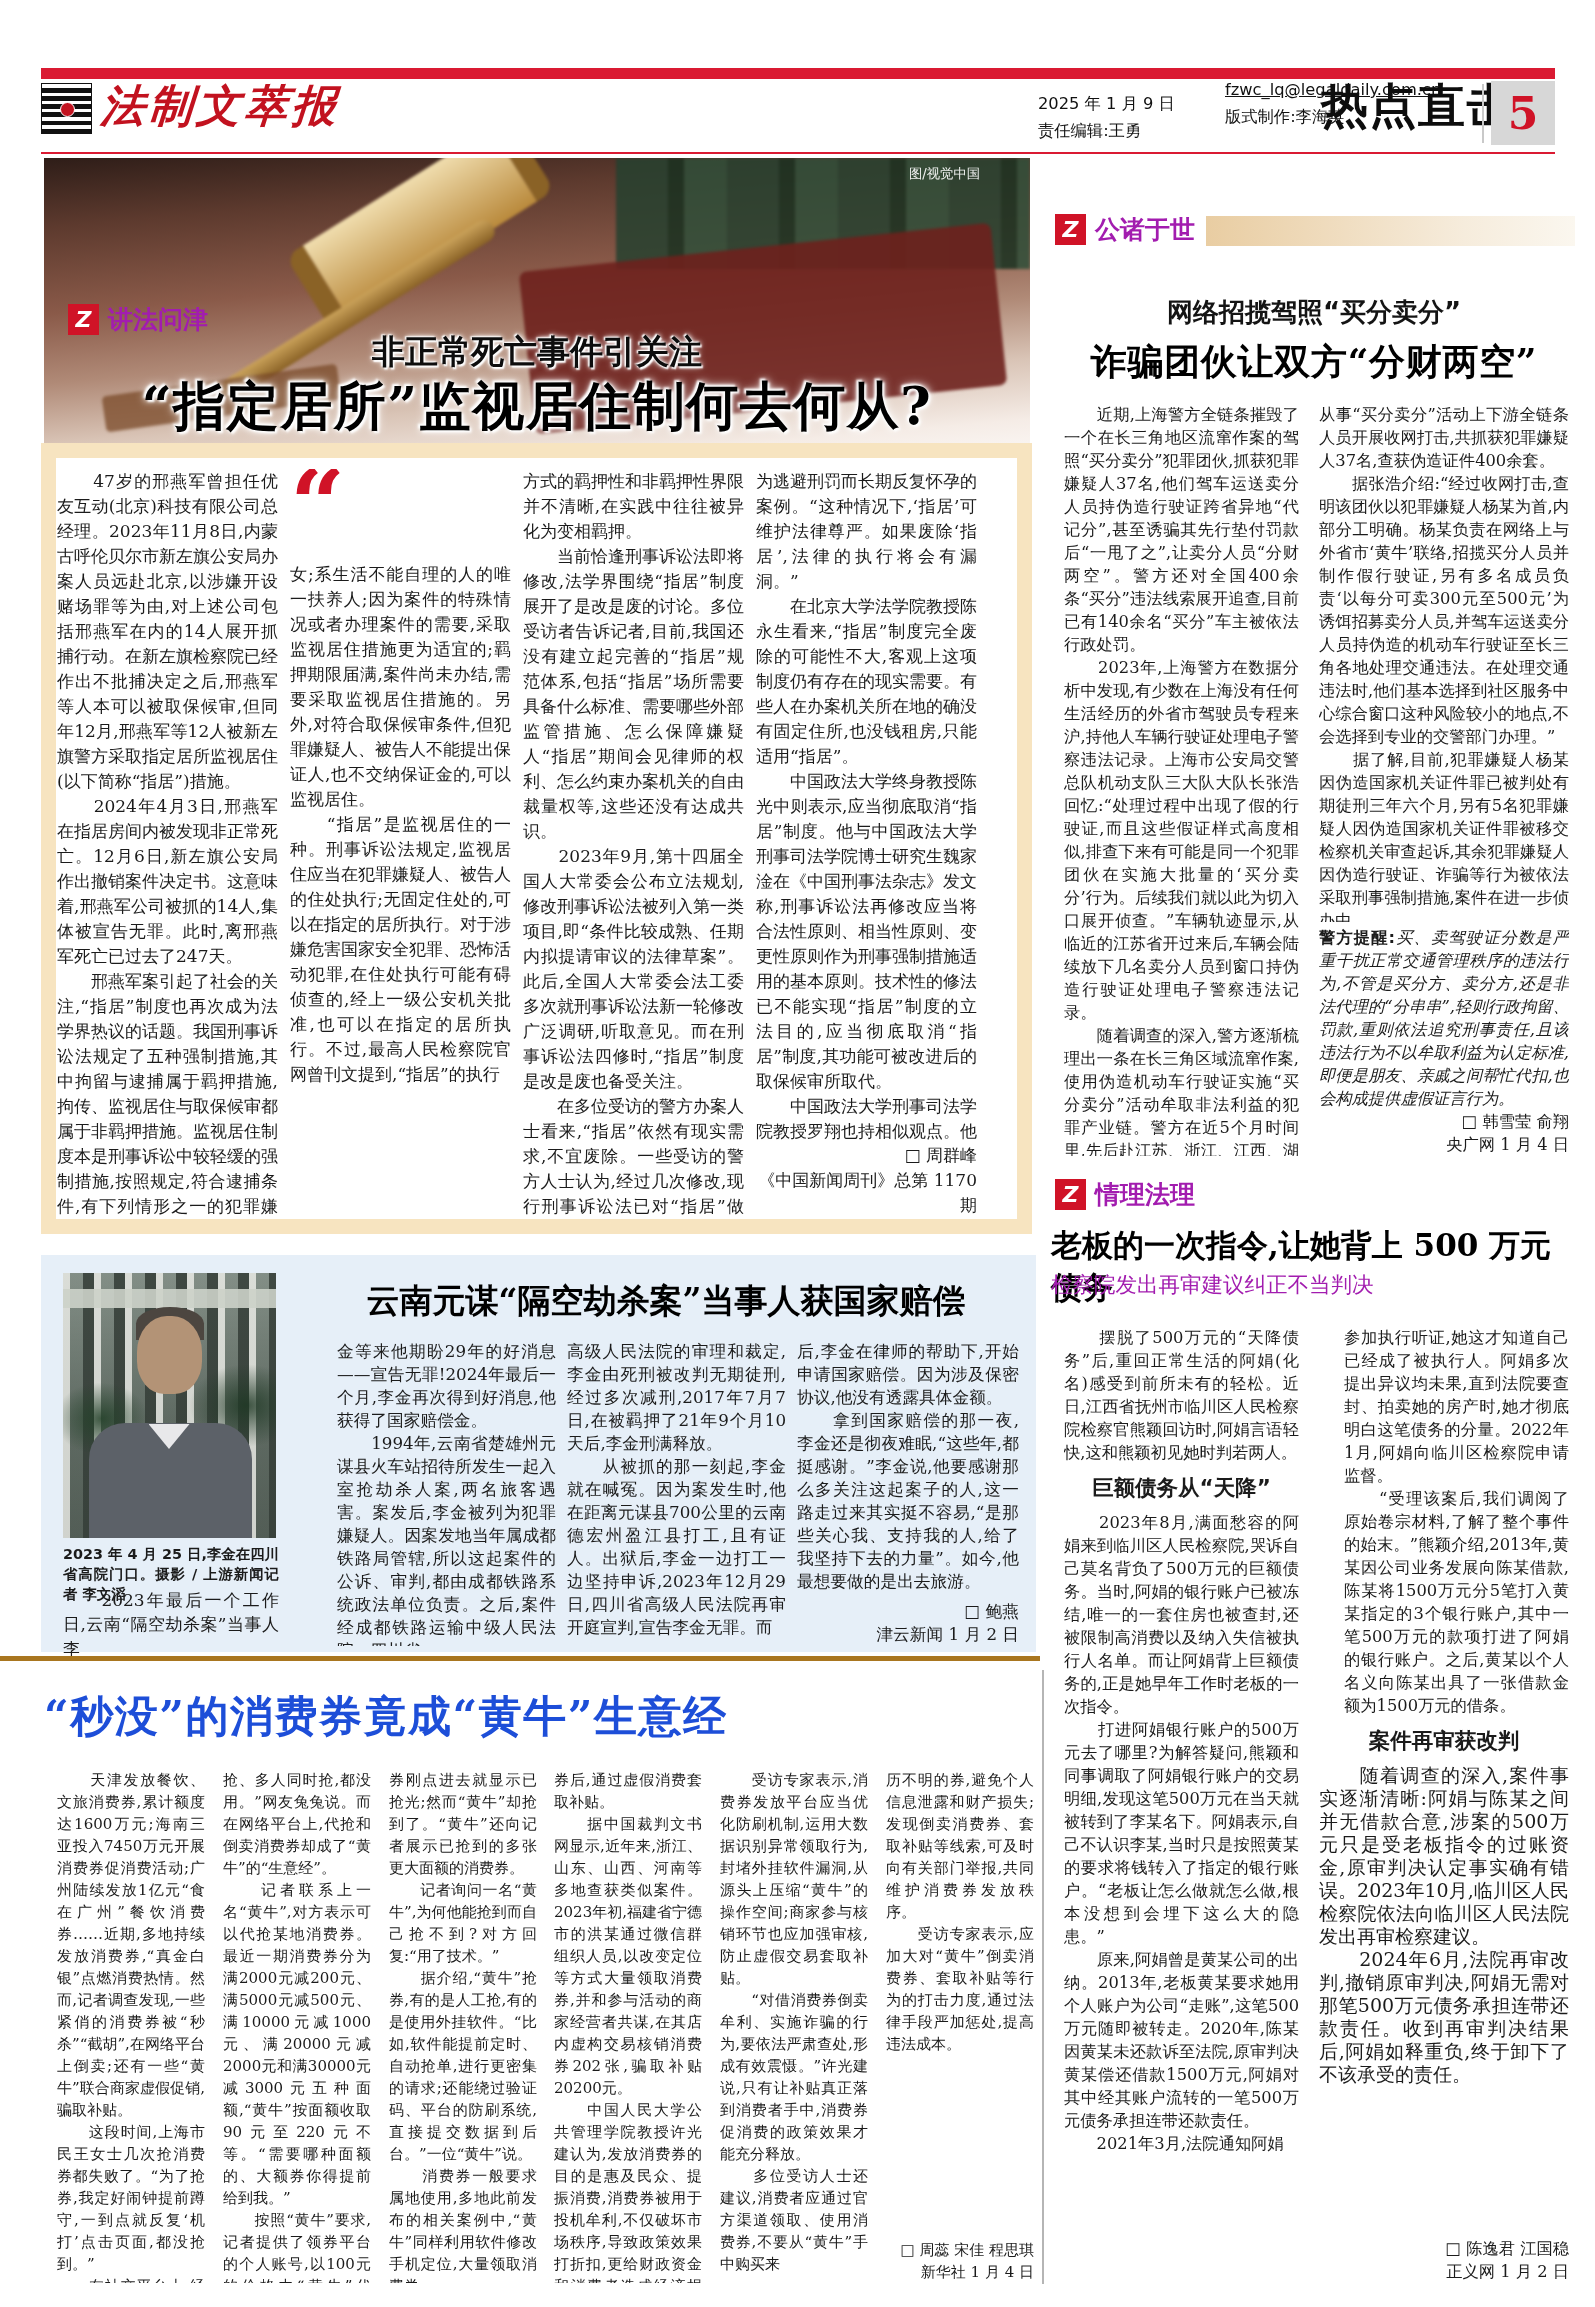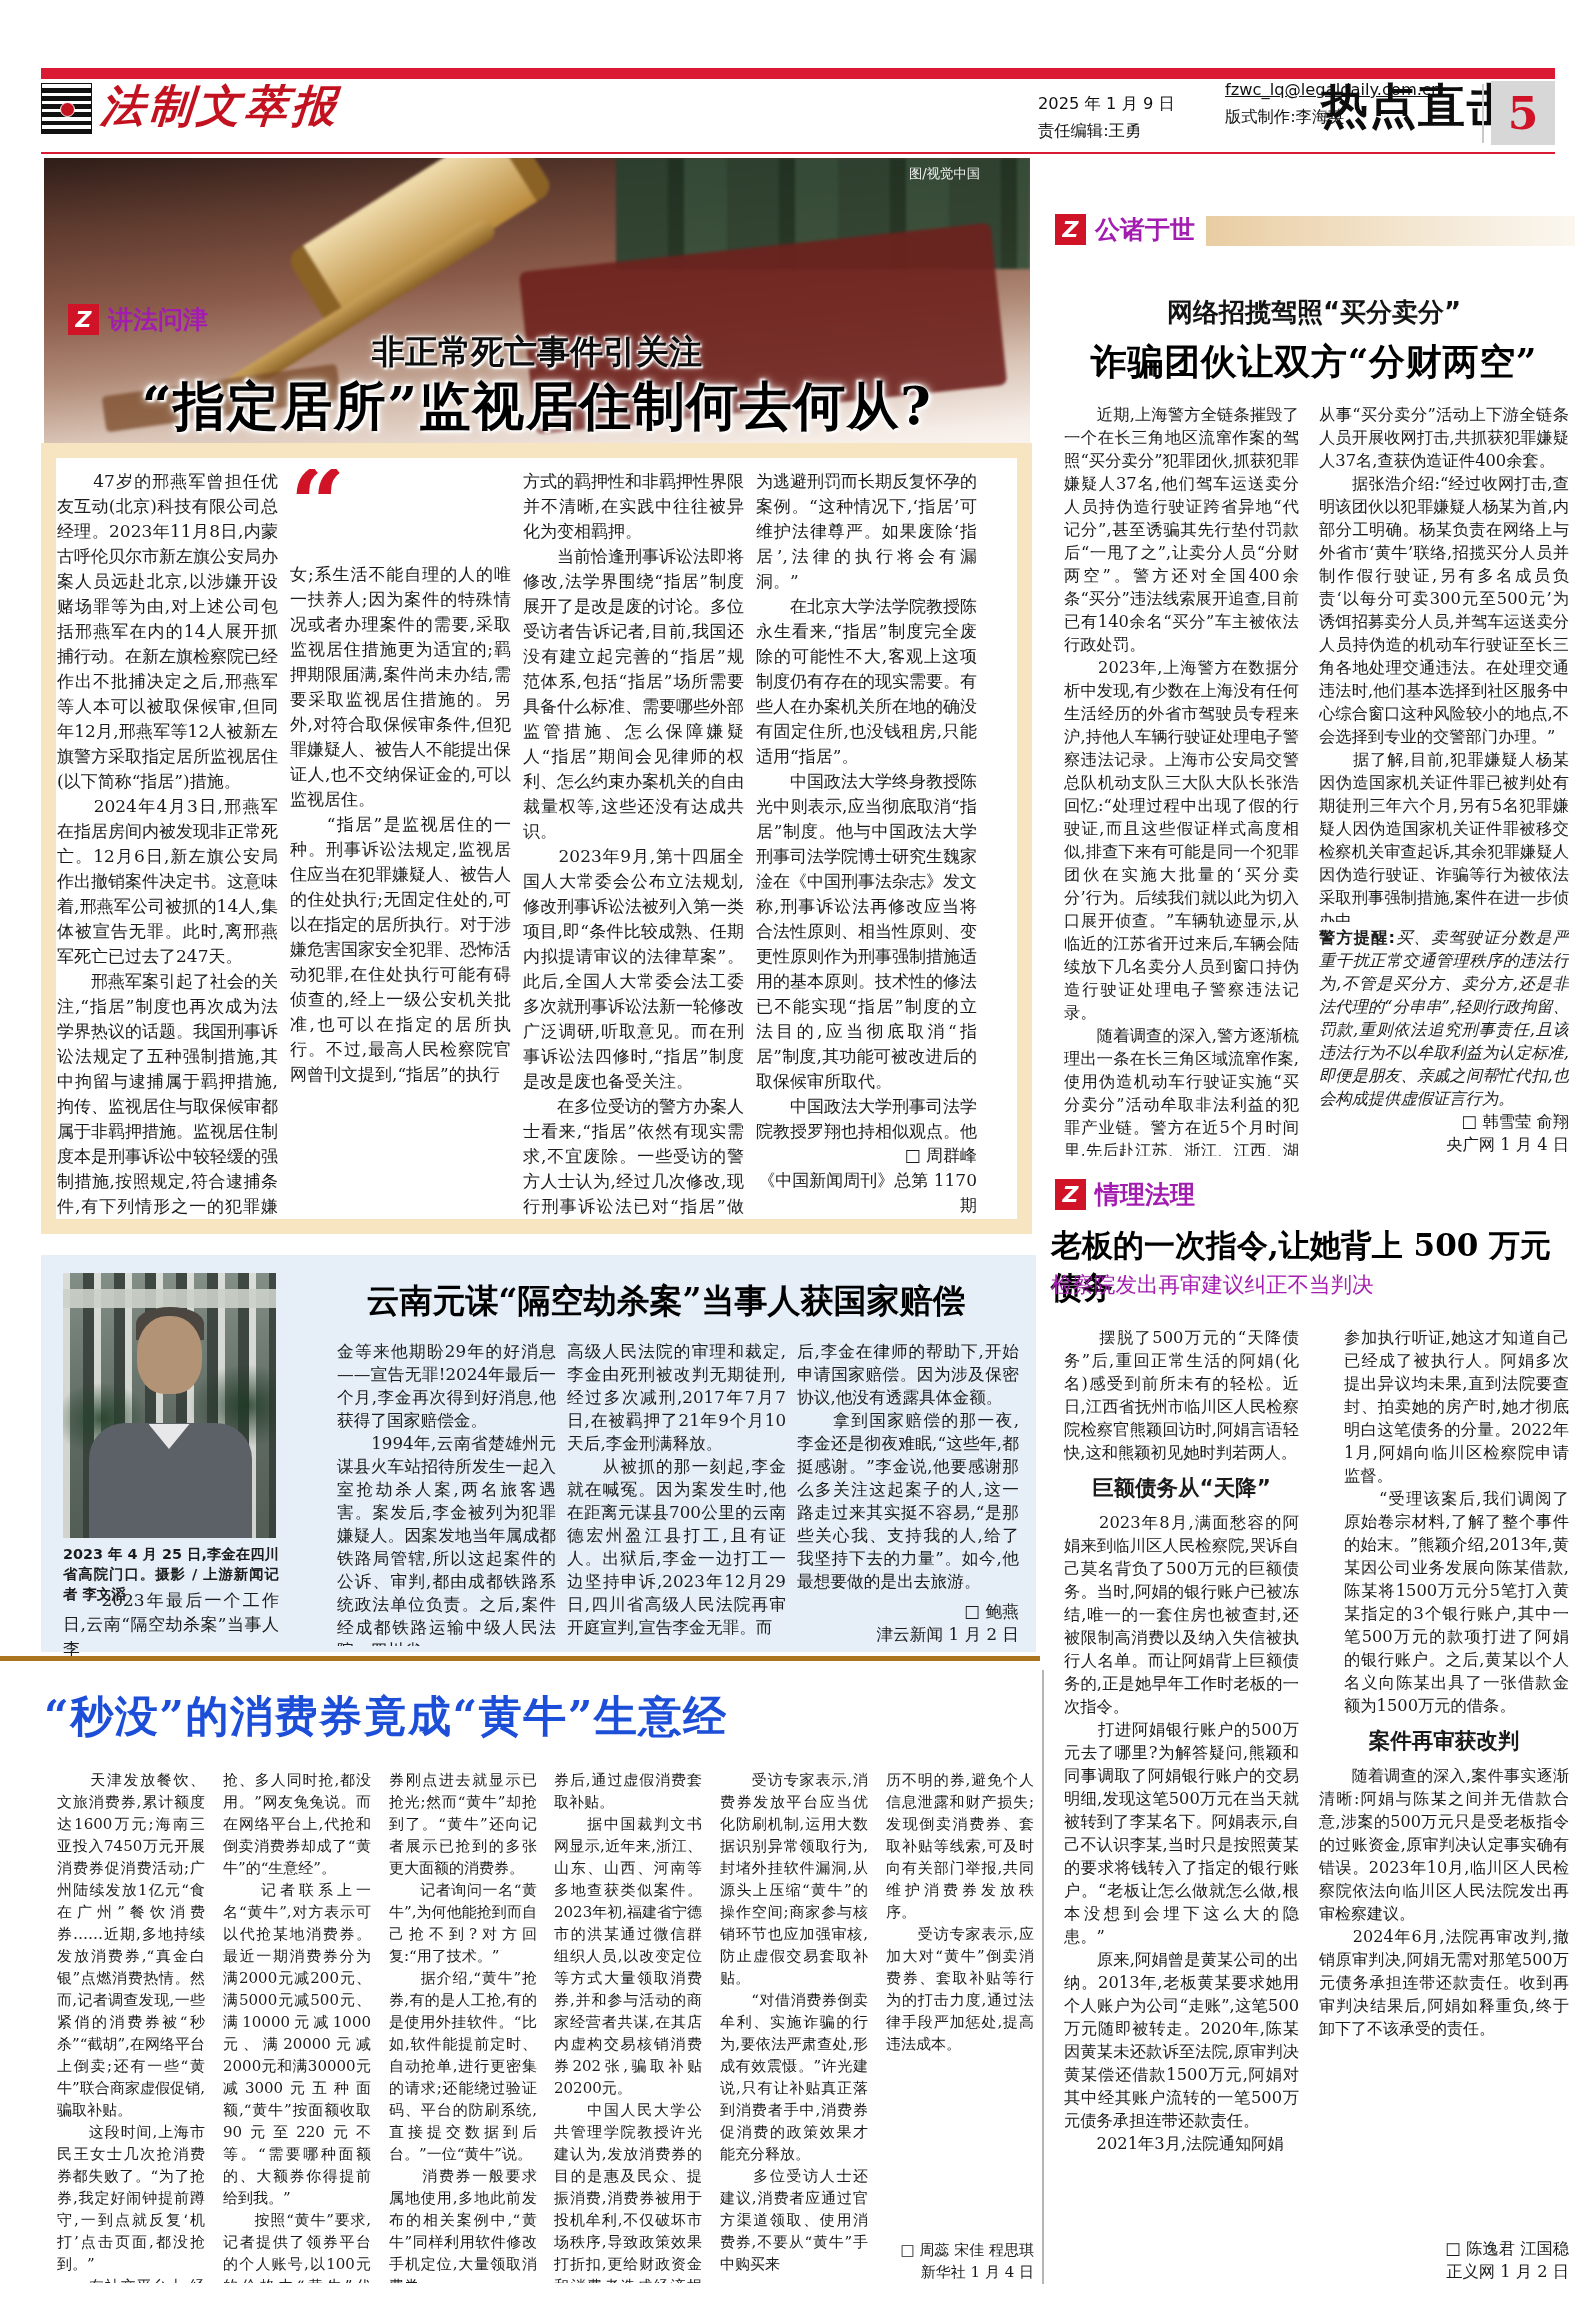--- a/index.html
+++ b/index.html
@@ -226,21 +226,21 @@
   <div class="flexbody" style="font-size:16.3px;line-height:23px;">　　2023年8月,满面愁容的阿娟来到临川区人民检察院,哭诉自己莫名背负了500万元的巨额债务。当时,阿娟的银行账户已被冻结,唯一的一套住房也被查封,还被限制高消费以及纳入失信被执行人名单。而让阿娟背上巨额债务的,正是她早年工作时老板的一次指令。
 　　打进阿娟银行账户的500万元去了哪里?为解答疑问,熊颖和同事调取了阿娟银行账户的交易明细,发现这笔500万元在当天就被转到了李某名下。阿娟表示,自己不认识李某,当时只是按照黄某的要求将钱转入了指定的银行账户。“老板让怎么做就怎么做,根本没想到会埋下这么大的隐患。”
 　　原来,阿娟曾是黄某公司的出纳。2013年,老板黄某要求她用个人账户为公司“走账”,这笔500万元随即被转走。2020年,陈某因黄某未还款诉至法院,原审判决黄某偿还借款1500万元,阿娟对其中经其账户流转的一笔500万元债务承担连带还款责任。
 　　2021年3月,法院通知阿娟</div>
 </div>
 
 <div class="abs dcol flexcol" style="left:1319px;width:250px;position:absolute;overflow:hidden;">
   <div style="white-space:pre-line;text-align:justify;margin-left:25px;">参加执行听证,她这才知道自己已经成了被执行人。阿娟多次提出异议均未果,直到法院要查封、拍卖她的房产时,她才彻底明白这笔债务的分量。2022年1月,阿娟向临川区检察院申请监督。
 　　“受理该案后,我们调阅了原始卷宗材料,了解了整个事件的始末。”熊颖介绍,2013年,黄某因公司业务发展向陈某借款,陈某将1500万元分5笔打入黄某指定的3个银行账户,其中一笔500万元的款项打进了阿娟的银行账户。之后,黄某以个人名义向陈某出具了一张借款金额为1500万元的借条。</div>
   <div class="subhead">案件再审获改判</div>
-  <div class="flexbody" style="font-size:16px;line-height:23px;">　　随着调查的深入,案件事实逐渐清晰:阿娟与陈某之间并无借款合意,涉案的500万元只是受老板指令的过账资金,原审判决认定事实确有错误。2023年10月,临川区人民检察院依法向临川区人民法院发出再审检察建议。
+  <div class="flexbody" style="font-size:19px;line-height:23px;">　　随着调查的深入,案件事实逐渐清晰:阿娟与陈某之间并无借款合意,涉案的500万元只是受老板指令的过账资金,原审判决认定事实确有错误。2023年10月,临川区人民检察院依法向临川区人民法院发出再审检察建议。
 　　2024年6月,法院再审改判,撤销原审判决,阿娟无需对那笔500万元债务承担连带还款责任。收到再审判决结果后,阿娟如释重负,终于卸下了不该承受的责任。</div>
   <div class="byl" style="font-size:16.3px;line-height:23px;"><span>□ 陈逸君 江国稳</span><br><span>正义网 1 月 2 日</span></div>
 </div>
 
 <div class="abs gold"></div>
 <div class="abs vdiv"></div>
 
 <div class="abs bot-title">“秒没”的消费券竟成“黄牛”生意经</div>
 <div class="col bcol" style="left:57px;">　　天津发放餐饮、文旅消费券,累计额度达1600万元;海南三亚投入7450万元开展消费券促消费活动;广州陆续发放1亿元“食在广州”餐饮消费券……近期,多地持续发放消费券,“真金白银”点燃消费热情。然而,记者调查发现,一些紧俏的消费券被“秒杀”“截胡”,在网络平台上倒卖;还有一些“黄牛”联合商家虚假促销,骗取补贴。
 　　这段时间,上海市民王女士几次抢消费券都失败了。“为了抢券,我定好闹钟提前蹲守,一到点就反复‘机打’点击页面,都没抢到。”

